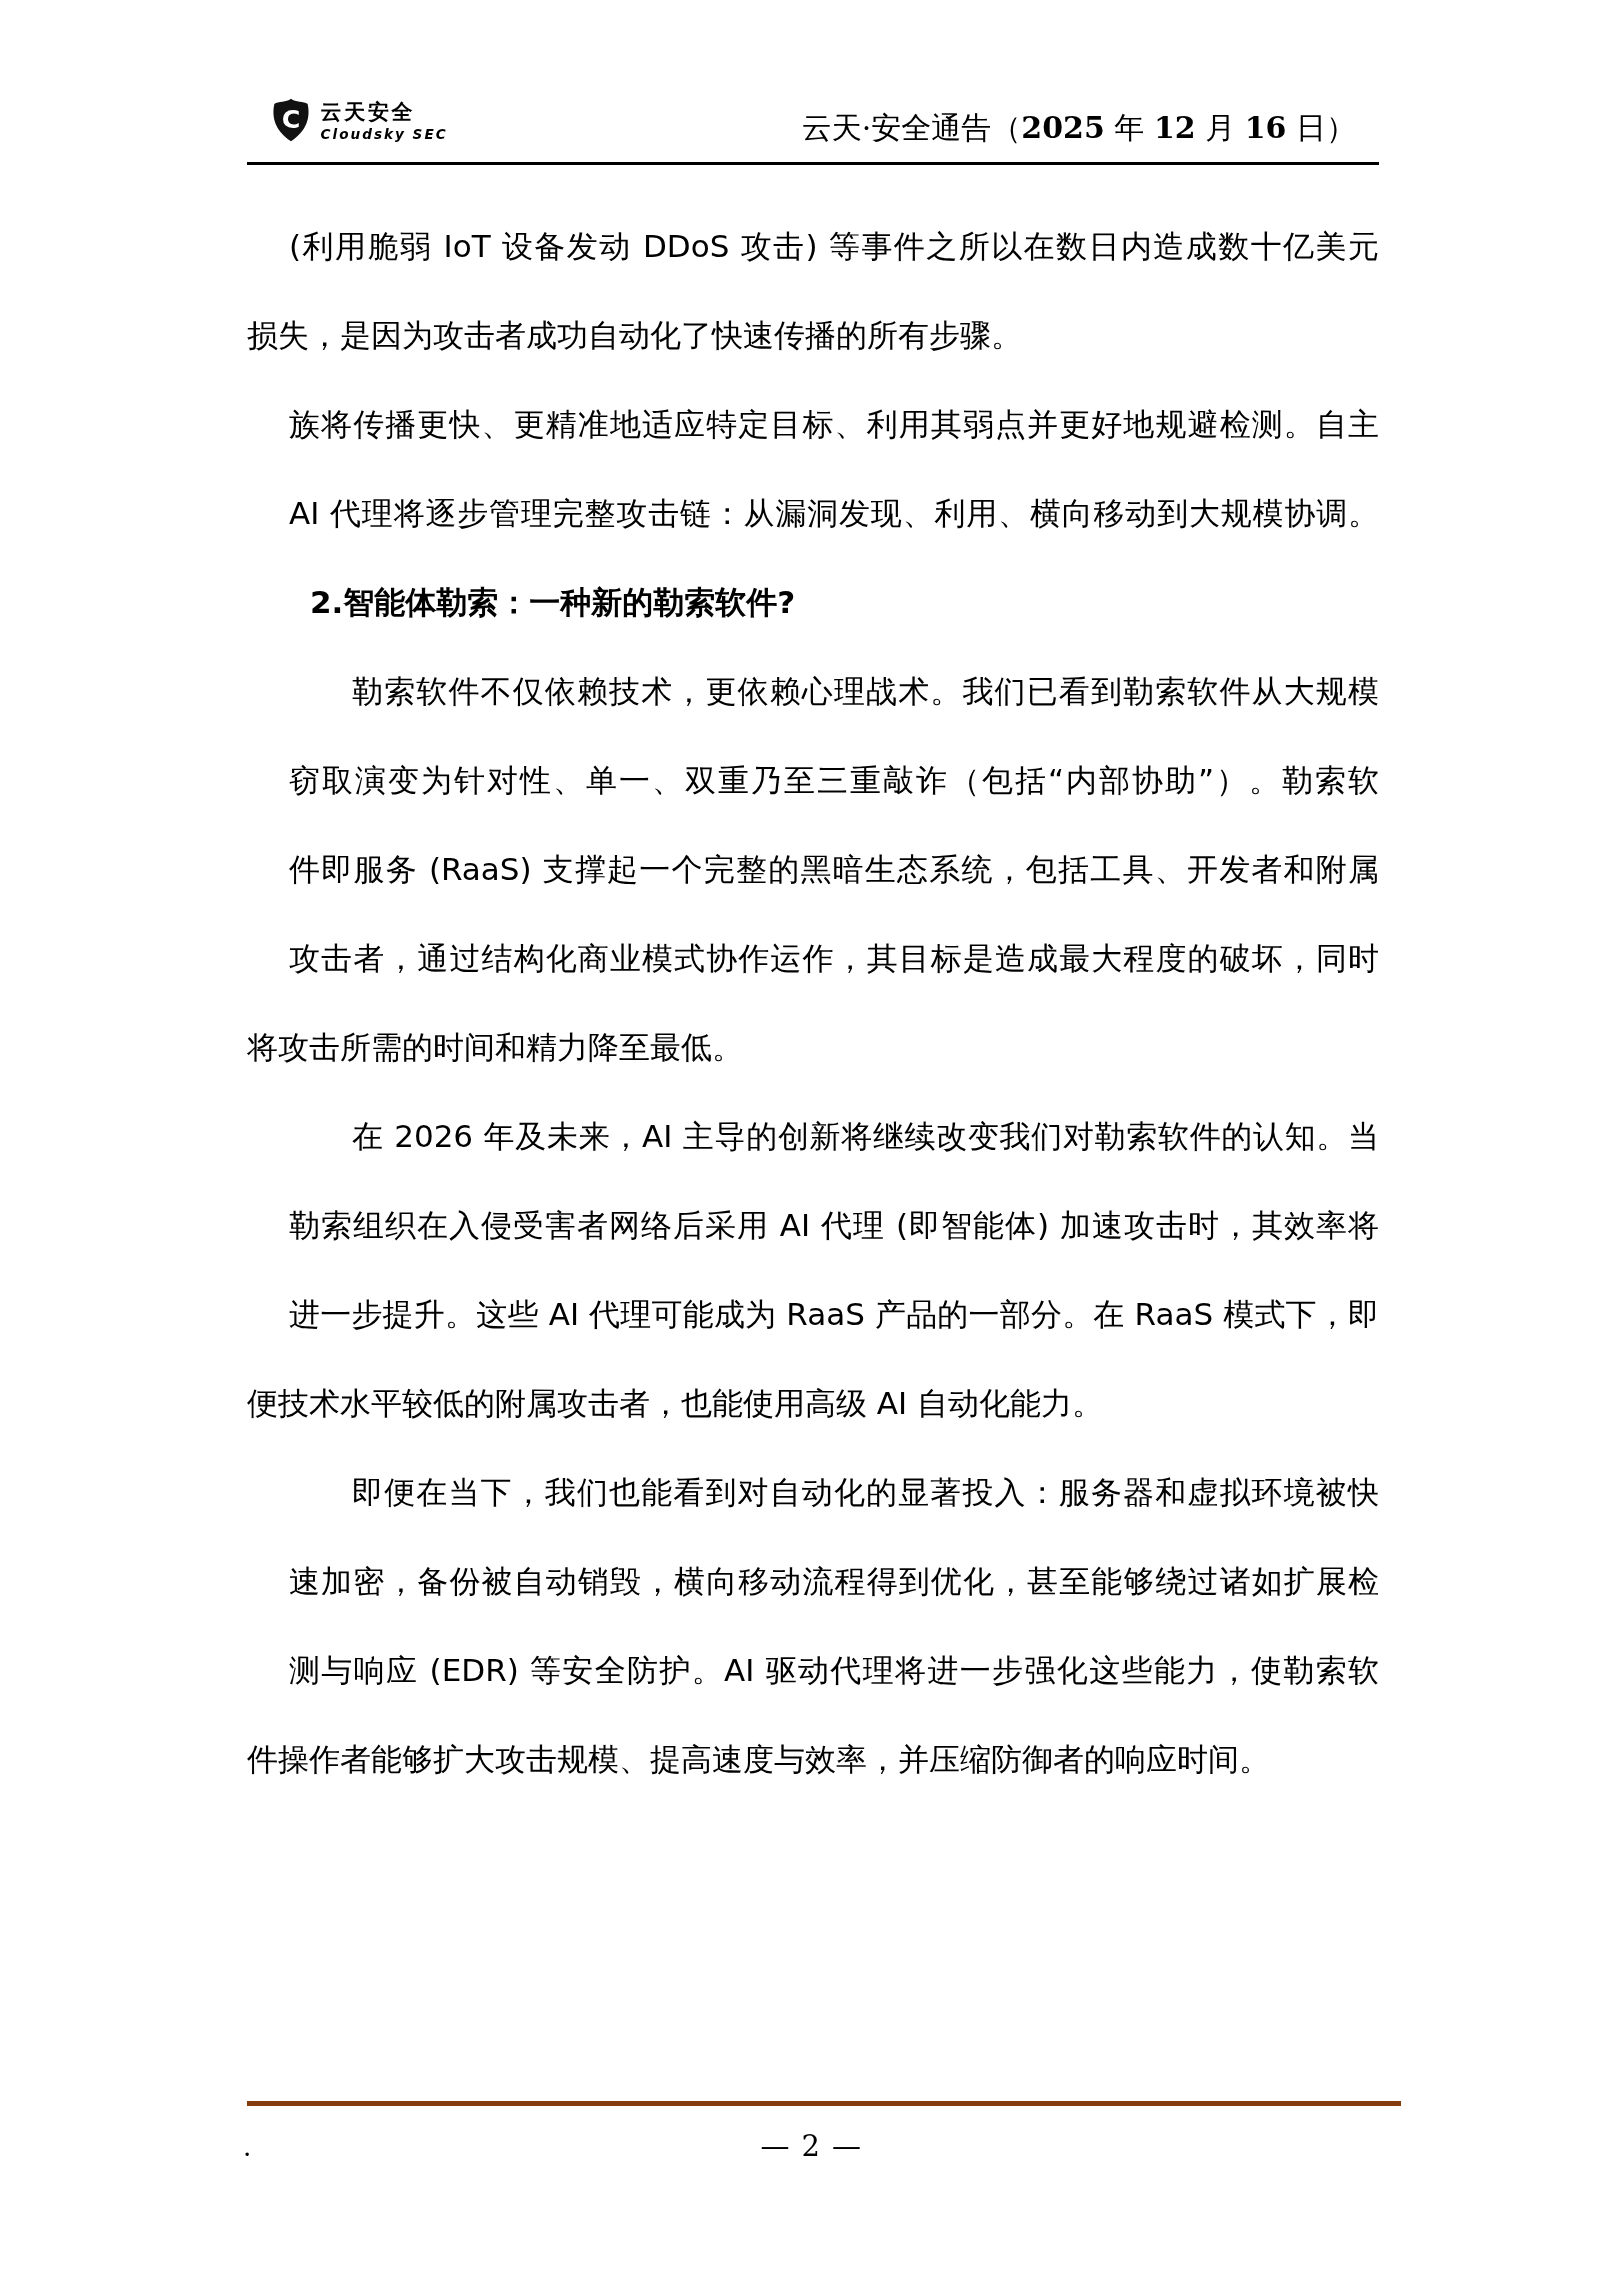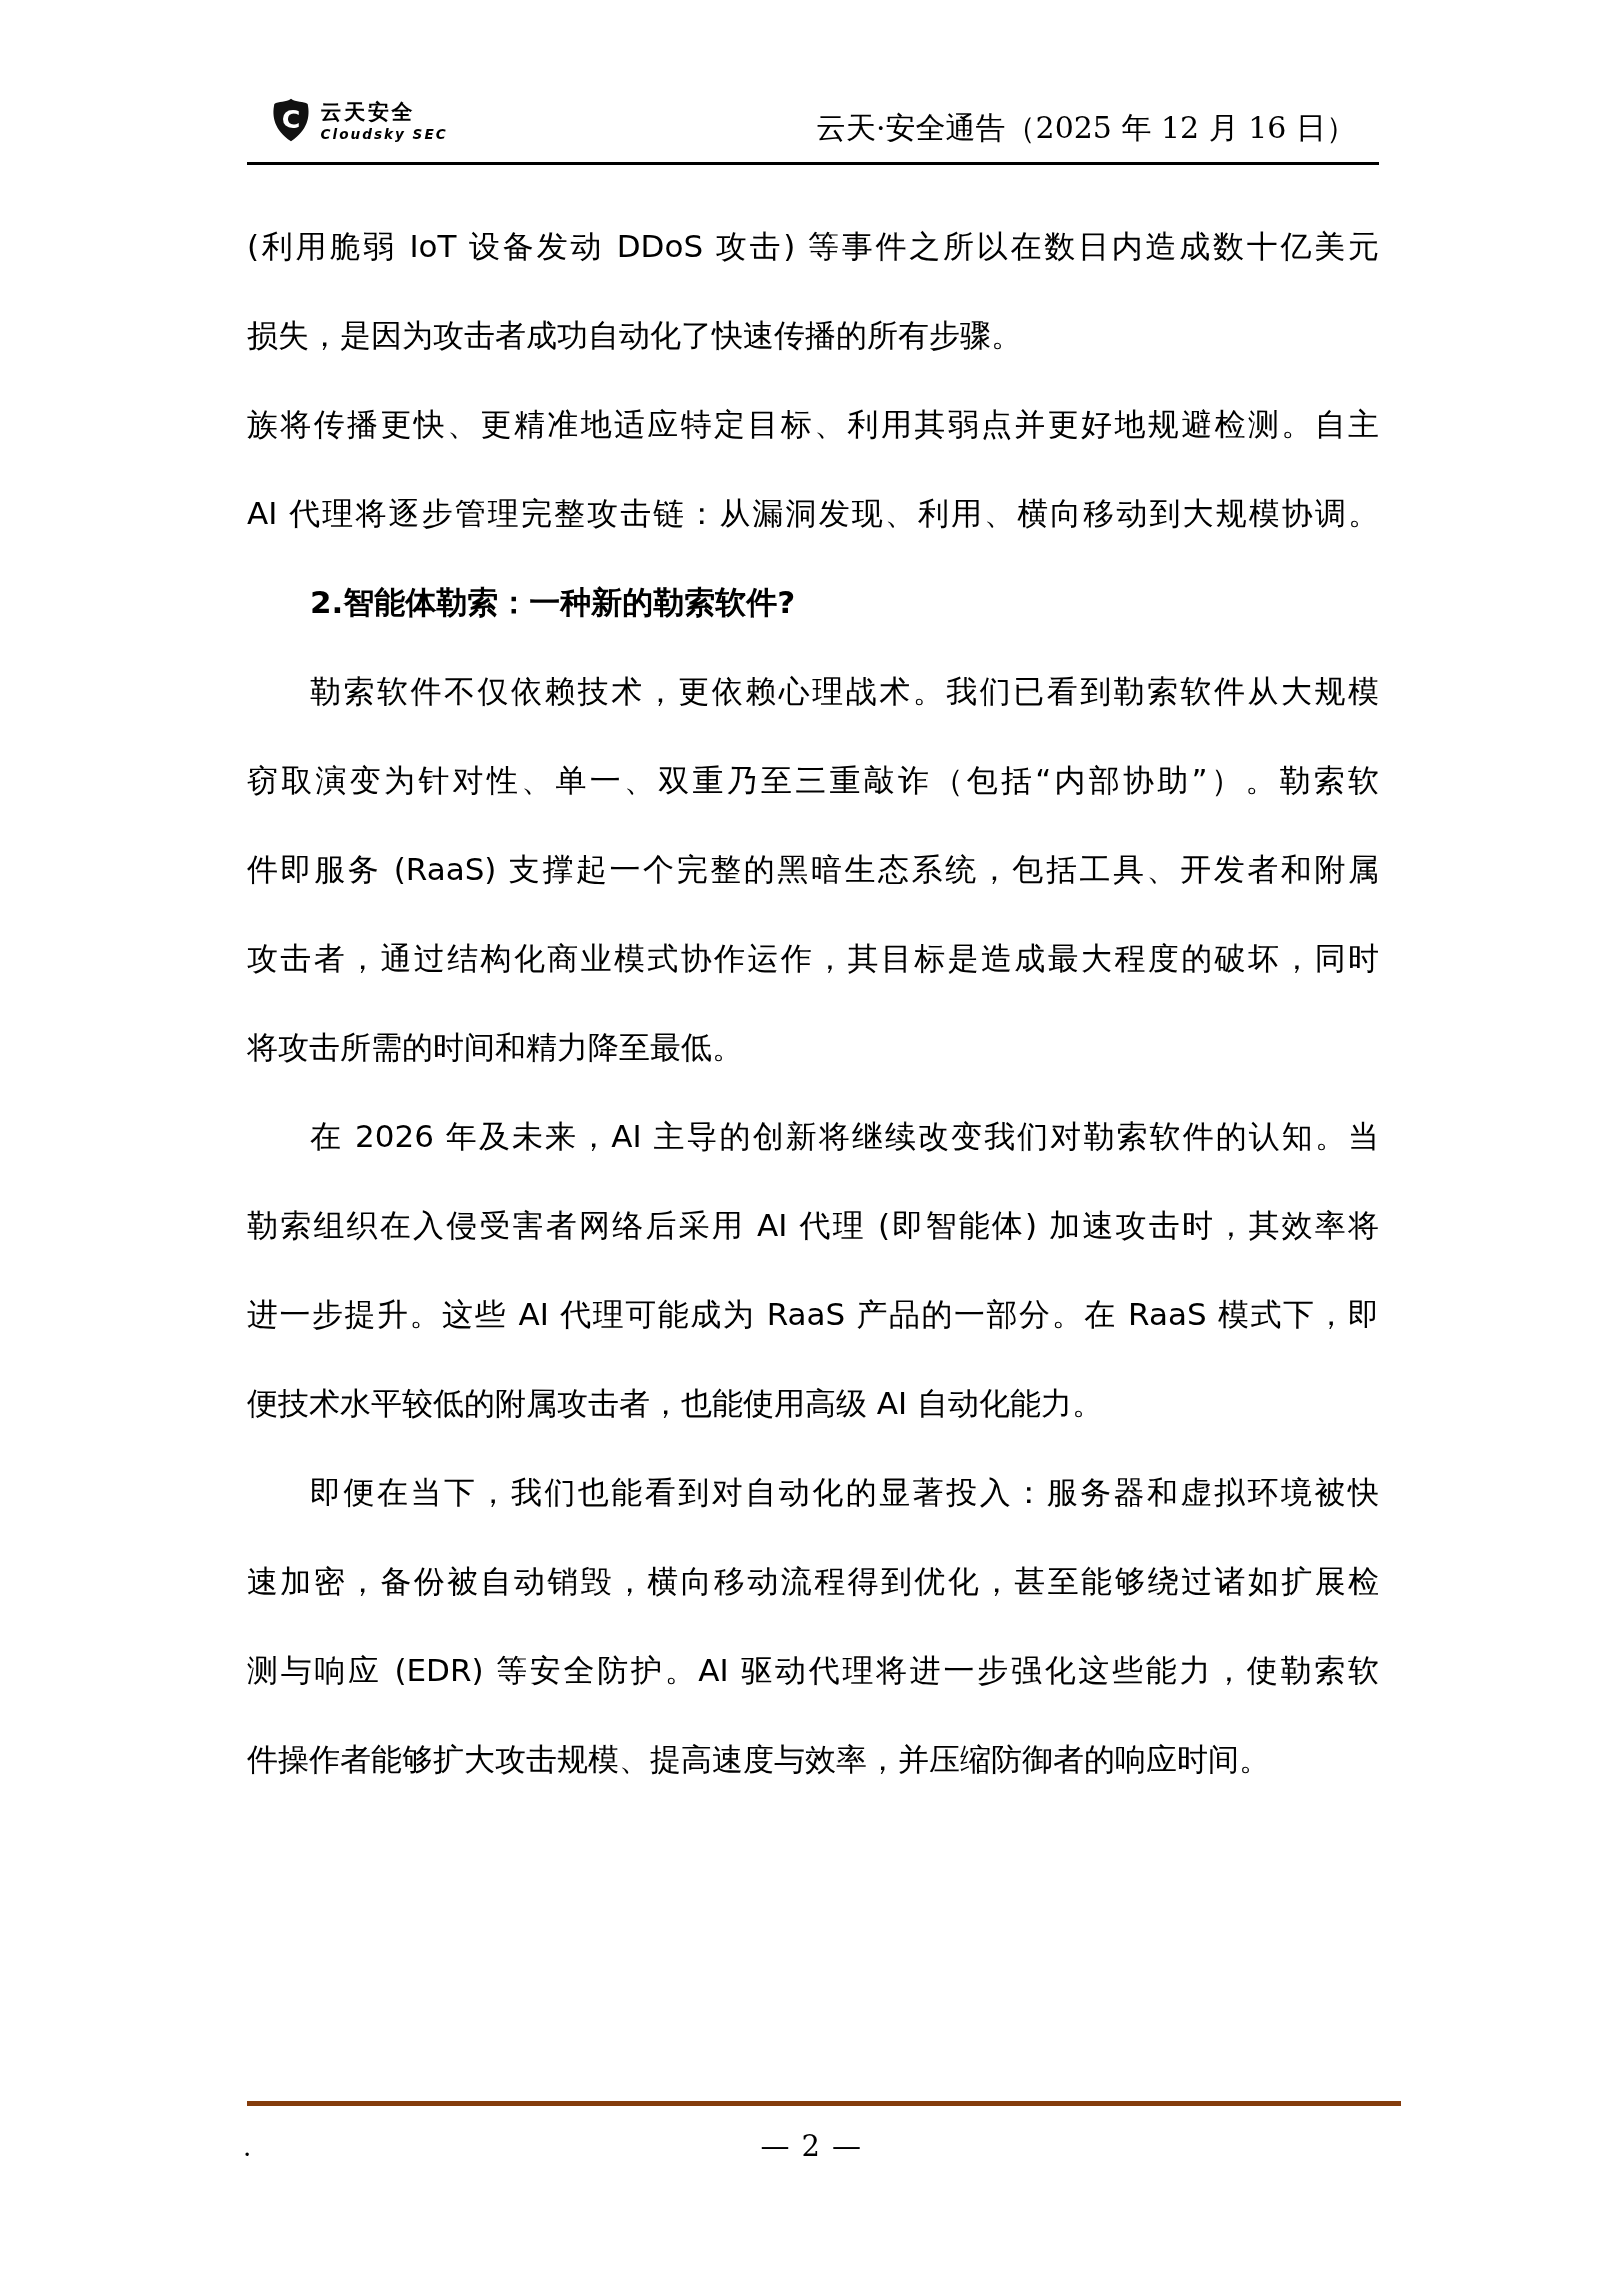--- a/index.html
+++ b/index.html
@@ -10,29 +10,29 @@
   
   .logo{position:absolute;left:271px;top:98px;display:flex;align-items:flex-start;}
   .logo-shield{width:40px;height:44px;display:block;}
   .logo-text{margin-left:9.5px;display:flex;flex-direction:column;}
   .logo-cn{font-size:21px;font-weight:700;letter-spacing:2.7px;line-height:29px;}
   .logo-en{font-size:13.6px;font-weight:700;font-style:italic;letter-spacing:2px;line-height:15px;margin-top:0;}
   .header-title{
     position:absolute;top:110px;right:267px;white-space:nowrap;
     font-family:"DejaVu Serif","Liberation Serif",serif;font-size:30px;line-height:35px;
   }
-  .header-title b{font-weight:400;margin-top:28px;}
+  .header-title b{font-weight:700;margin-top:28px;}
   .header-rule{position:absolute;left:247px;top:162px;width:1132px;height:3.4px;background:#000;}
   
   .body-text{position:absolute;left:247px;top:202px;width:1132px;}
   .line{
     height:89px;line-height:89px;font-size:31px;
     text-align:justify;white-space:nowrap;
   }
-  .line.j{text-align-last:justify;white-space:normal;overflow:hidden;}
+  .line.j{text-align-last:justify;white-space:normal;overflow:hidden;margin-left:42px;}
   .line.ind{text-indent:63px;}
   .line.h{font-weight:700;}
   
   .footer-rule{position:absolute;left:247px;top:2101px;width:1154px;height:4.8px;}
   .footer-dot{position:absolute;left:243px;top:2127px;font-size:26px;line-height:41px;font-family:"DejaVu Serif","Liberation Serif",serif;}
   .page-number{
     position:absolute;left:0;top:2126px;width:100%;text-align:center;
     font-family:"DejaVu Serif","Liberation Serif",serif;font-size:29px;line-height:41px;letter-spacing:1.4px;
   }
 </style>

